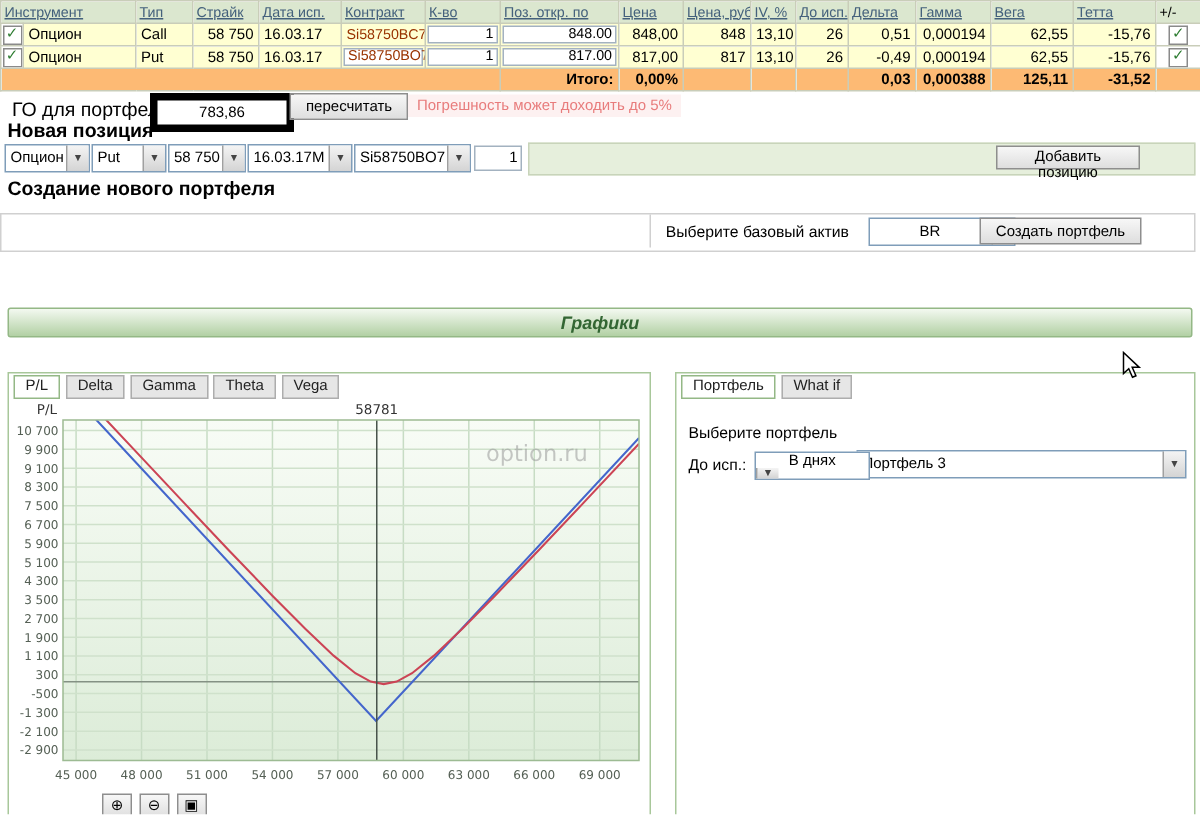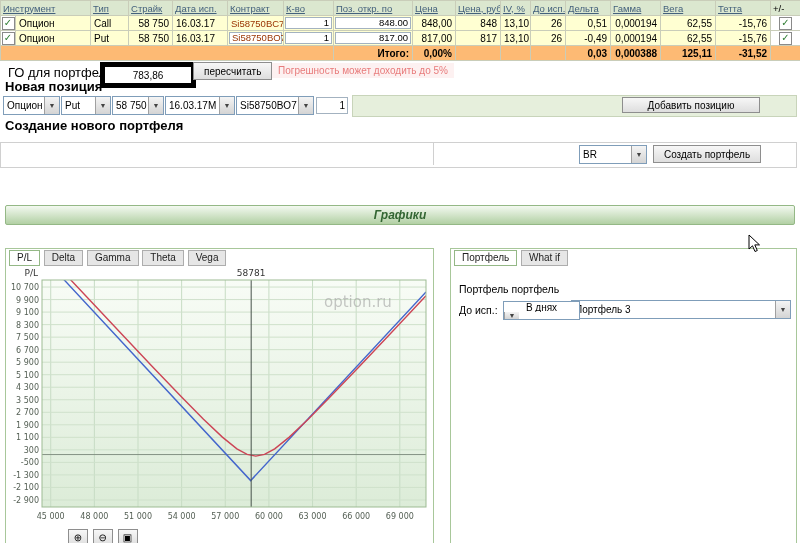--- a/index.html
+++ b/index.html
@@ -34,28 +34,28 @@
   .t1 { top:79px; }
   .t2 { top:118px; }
 
   
   .npos-bar { position:absolute; left:0; top:95px; width:800px; height:21px; }
   .select { position:absolute; height:17px; background:#fff; border:1px solid #7f9db9; display:flex; align-items:center; font-size:10px; cursor:pointer; }
   .select .val { flex:1; padding:0 3px; white-space:nowrap; overflow:hidden; }
   .select .arr { width:14px; align-self:stretch; background:linear-gradient(#f4f4f4,#d4d4d4); border-left:1px solid #a0a0a0; font-size:7px; color:#444; display:flex; align-items:center; justify-content:center; }
   .ninput { position:absolute; left:316px; top:2px; width:26px; height:13px; border:1px solid #a3b2c0; font-size:10px; text-align:right; font-family:inherit; }
   .npos-strip { position:absolute; left:352px; top:0; width:443px; height:20px; background:#e6efdc; border:1px solid #c8d4ba; }
-  .add-btn { position:absolute; right:36px; top:1px; height:16px; width:138px; }
+  .add-btn { position:absolute; right:36px; top:1px; height:16px; width:96px; }
 
   
   .nport-row { position:absolute; left:0; top:142px; width:795px; height:24px; border:1px solid #d0d0d0; }
   .nport-input { position:absolute; left:4px; top:3px; width:386px; height:14px; border:1px solid #a3b2c0; font-size:10px; color:#909090; font-family:inherit; padding:0 3px; }
   .nport-div { position:absolute; left:432px; top:0; width:1px; height:22px; background:#d0d0d0; }
   .nport-label { position:absolute; left:420px; top:6px; width:145px; text-align:right; font-size:10.5px; }
-  .sel-base { left:578px; top:2px; width:66px; }
+  .sel-base { left:578px; top:2px; width:66px;padding-left:30px; }
   .create-btn { position:absolute; left:652px; top:2px; width:108px; height:18px; }
 
   
   .charts-bar { position:absolute; left:5px; top:205px; width:788px; height:18px; line-height:18px; text-align:center;
                 background:linear-gradient(#f3f9f0,#b2d0a4); border:1px solid #94b886; border-radius:2px;
                 color:#336633; font-weight:bold; font-size:12px;font-style:italic; }
 
   
   .panel { position:absolute; top:248px; background:#fff; border:1px solid #a8c79a; }
   .chart-panel { left:5px; width:427px; height:295px; }
@@ -215,20 +215,21 @@
     </div>
     <input class="ninput" value="1" style="">
     <div class="npos-strip">
       <button class="btn add-btn">Добавить позицию</button>
     </div>
   </div>
 
   <div class="sec-title t2">Создание нового портфеля</div>
   <div class="nport-row">
     <div class="nport-div"></div>
+    <span class="nport-label">Выберите базовый актив</span>
     <div class="select sel-base">
       <span class="val">BR</span>
       <span class="arr">▼</span>
     </div>
     <button class="btn create-btn">Создать портфель</button>
   </div>
 
   <div class="charts-bar">Графики</div>
 
   <div class="panel chart-panel">
@@ -318,21 +319,21 @@
       <button class="zbtn">⊖</button>
       <button class="zbtn">▣</button>
     </div>
   </div>
 
   <div class="panel pf-panel">
     <div class="tabs">
       <span class="tab active">Портфель</span>
       <span class="tab">What if</span>
     </div>
-    <span class="pf-row-label" style="left:8px;top:34px">Портфель портфель</span>
+    <span class="pf-row-label" style="left:8px;top:34px">Выберите портфель</span>
     <div class="select sel-portfolio">
       <span class="val">Портфель 3</span>
       <span class="arr">▼</span>
     </div>
     <span class="pf-row-label" style="left:8px;top:55px">До исп.:</span>
     <div class="select sel-days">
       <span class="val">В днях</span>
       <span class="arr">▼</span>
     </div>
   </div>

